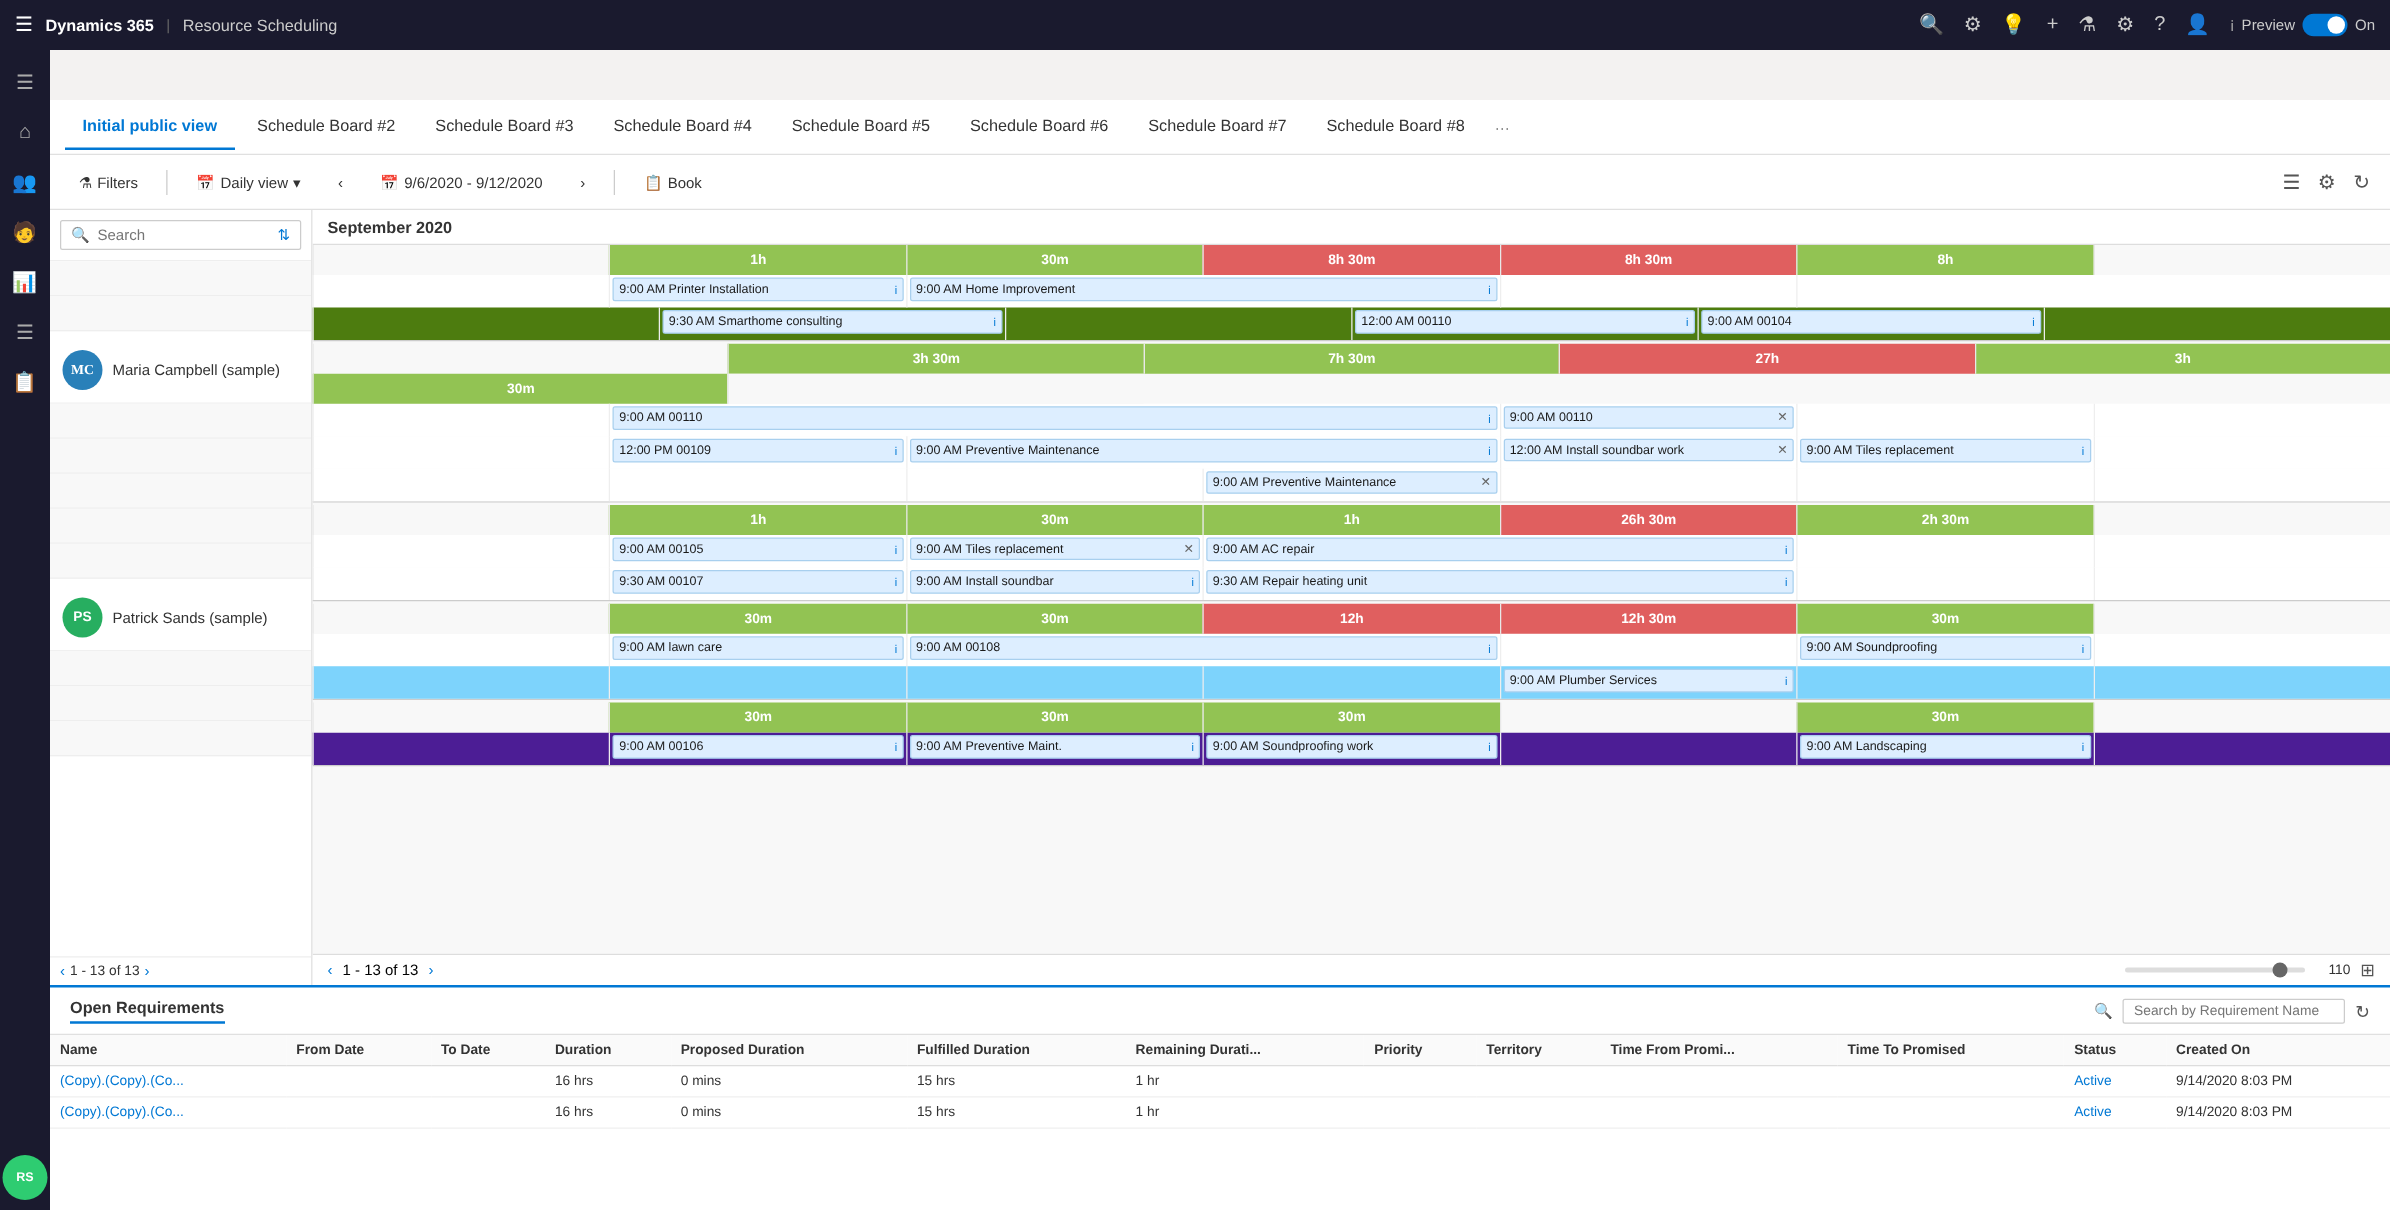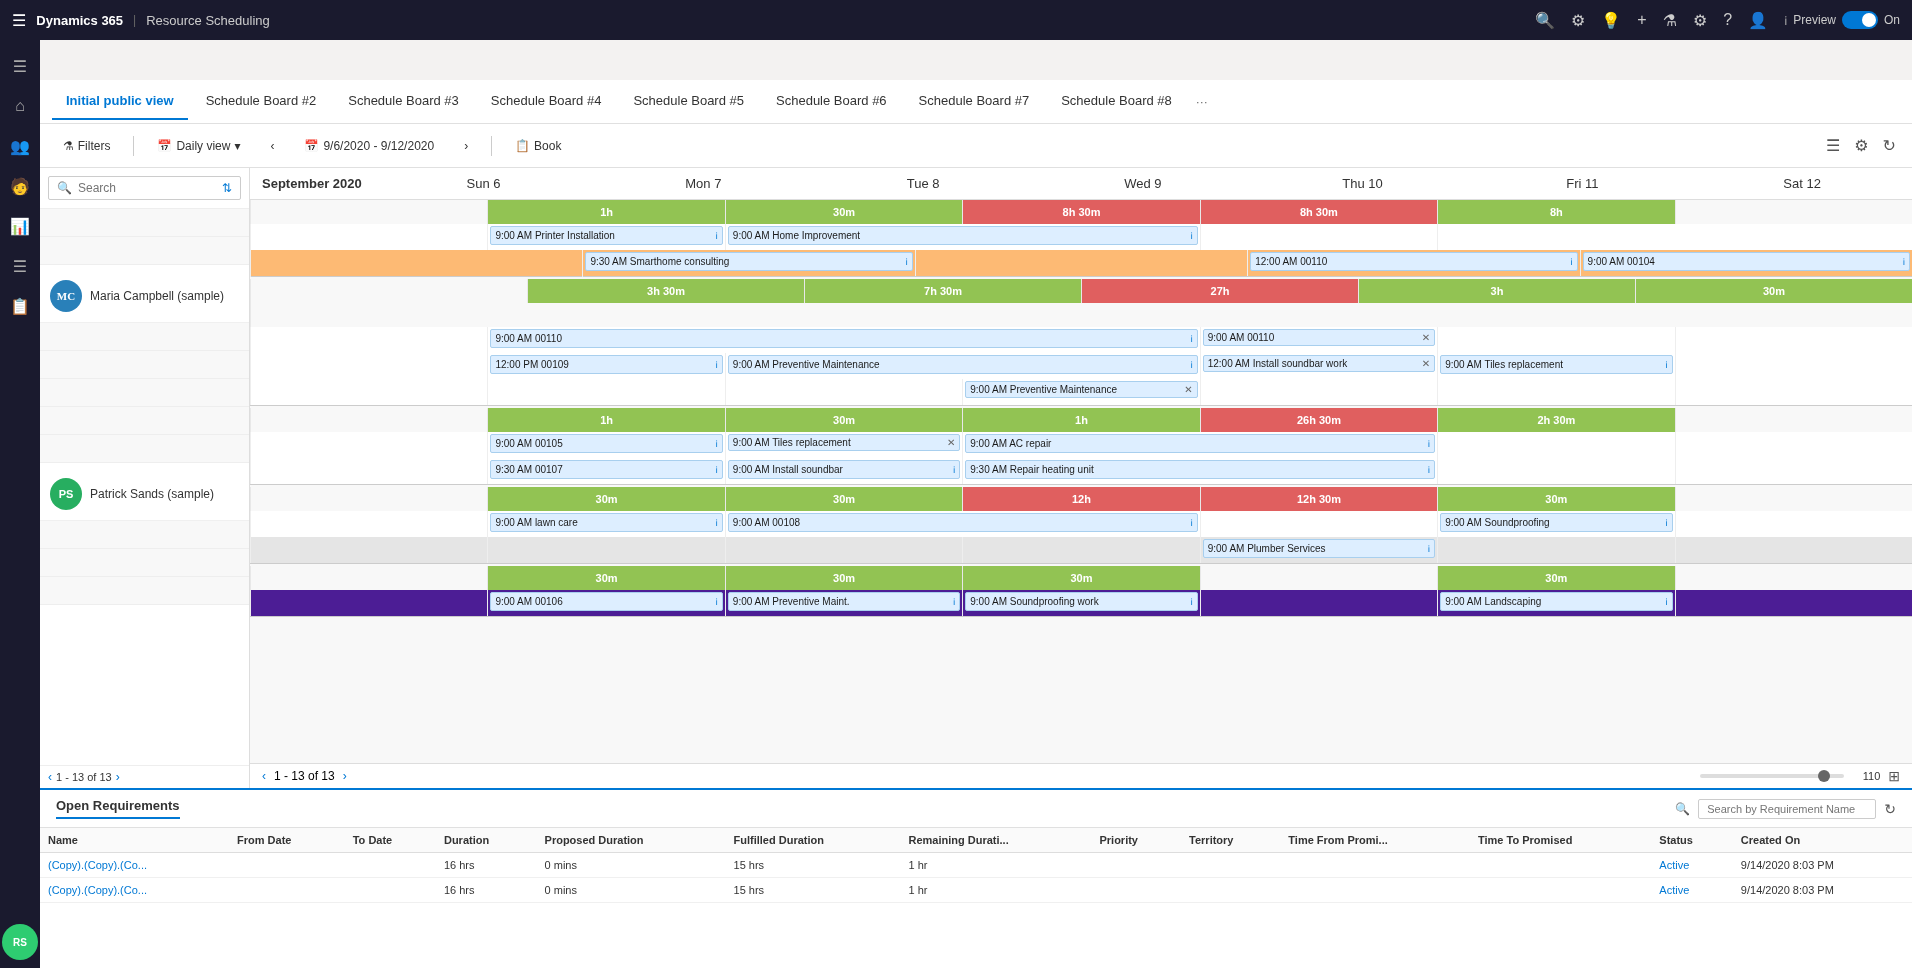--- a/index.html
+++ b/index.html
@@ -361,43 +361,20 @@
         <button class="res-page-nav">‹</button>
         <span>1 - 13 of 13</span>
         <button class="res-page-nav">›</button>
       </div>
     </div>
 
     <div class="schedule-content">
 
       <div style="background:#fff;border-bottom:1px solid #ddd;padding:6px 0;display:flex;align-items:center;position:sticky;top:0;z-index:10;">
         <div style="padding:0 12px;font-weight:600;font-size:13px;color:#333;min-width:30px;">September 2020</div>
-        <div style="flex:1;display:grid;grid-template-columns:repeat(7,1fr);text-align:center;">
-          <div class="day-header">
-              <span>Sun 6</span>
-            </div>
-          <div class="day-header">
-              <span>Mon 7</span>
-            </div>
-          <div class="day-header">
-              <span>Tue 8</span>
-            </div>
-          <div class="day-header">
-              <span>Wed 9</span>
-            </div>
-          <div class="day-header">
-              <span>Thu 10</span>
-            </div>
-          <div class="day-header">
-              <span>Fri 11</span>
-            </div>
-          <div class="day-header">
-              <span>Sat 12</span>
-            </div>
-        </div>
       </div>
 
       <div style="flex:1;overflow-y:auto;">
 
         <div style="border-bottom:1px solid #ccc;">
 
           <div style="display:grid;grid-template-columns:repeat(7,1fr);">
             <div class="day-cell empty"></div>
             <div class="day-cell green">1h</div>
             <div class="day-cell green">30m</div>
@@ -418,21 +395,21 @@
             <div style="border-left:1px solid #eee;padding:2px;grid-column:span 2;">
               <div class="event-block">
                 <span>9:00 AM Home Improvement</span>
                 <span class="event-info">ℹ</span>
               </div>
             </div>
             <div style="border-left:1px solid #eee;"></div>
             <div style="border-left:1px solid #eee;"></div>
           </div>
 
-          <div style="display:grid;grid-template-columns:repeat(5,1fr);min-height:26px;background:#fdba74;">
+          <div style="display:grid;grid-template-columns:repeat(6,1fr);min-height:26px;background:#4d7c0f;">
             <div style="border-left:1px solid #eee;"></div>
             <div style="border-left:1px solid #eee;padding:2px;">
               <div class="event-block">
                 <span>9:30 AM Smarthome consulting</span>
                 <span class="event-info">ℹ</span>
               </div>
             </div>
             <div style="border-left:1px solid #eee;"></div>
             <div style="border-left:1px solid #eee;padding:2px;">
               <div class="event-block">
@@ -445,21 +422,21 @@
                 <span>9:00 AM 00104</span>
                 <span class="event-info">ℹ</span>
               </div>
             </div>
             <div style="border-left:1px solid #eee;"></div>
             <div style="border-left:1px solid #eee;"></div>
           </div>
         </div>
 
         <div style="border-bottom:1px solid #ccc;margin-top:2px;">
-          <div style="display:grid;grid-template-columns:repeat(6,1fr);border-radius:11px;">
+          <div style="display:grid;grid-template-columns:repeat(5,1fr);border-radius:11px;">
             <div class="day-cell empty"></div>
             <div class="day-cell green">3h 30m</div>
             <div class="day-cell green">7h 30m</div>
             <div class="day-cell red">27h</div>
             <div class="day-cell green">3h</div>
             <div class="day-cell green">30m</div>
             <div class="day-cell empty"></div>
           </div>
           <div style="display:grid;grid-template-columns:repeat(7,1fr);min-height:26px;background:#fff;">
             <div style="border-left:1px solid #eee;"></div>
@@ -606,21 +583,21 @@
             </div>
             <div style="border-left:1px solid #eee;"></div>
             <div style="border-left:1px solid #eee;padding:2px;">
               <div class="event-block">
                 <span>9:00 AM Soundproofing</span>
                 <span class="event-info">ℹ</span>
               </div>
             </div>
             <div style="border-left:1px solid #eee;"></div>
           </div>
-          <div style="display:grid;grid-template-columns:repeat(7,1fr);min-height:26px;background:#e5e5e5;">
+          <div style="display:grid;grid-template-columns:repeat(7,1fr);min-height:26px;background:#7dd3fc;">
             <div style="border-left:1px solid #eee;"></div>
             <div style="border-left:1px solid #eee;"></div>
             <div style="border-left:1px solid #eee;"></div>
             <div style="border-left:1px solid #eee;"></div>
             <div style="border-left:1px solid #eee;padding:2px;">
               <div class="event-block">
                 <span>9:00 AM Plumber Services</span>
                 <span class="event-info">ℹ</span>
               </div>
             </div>

